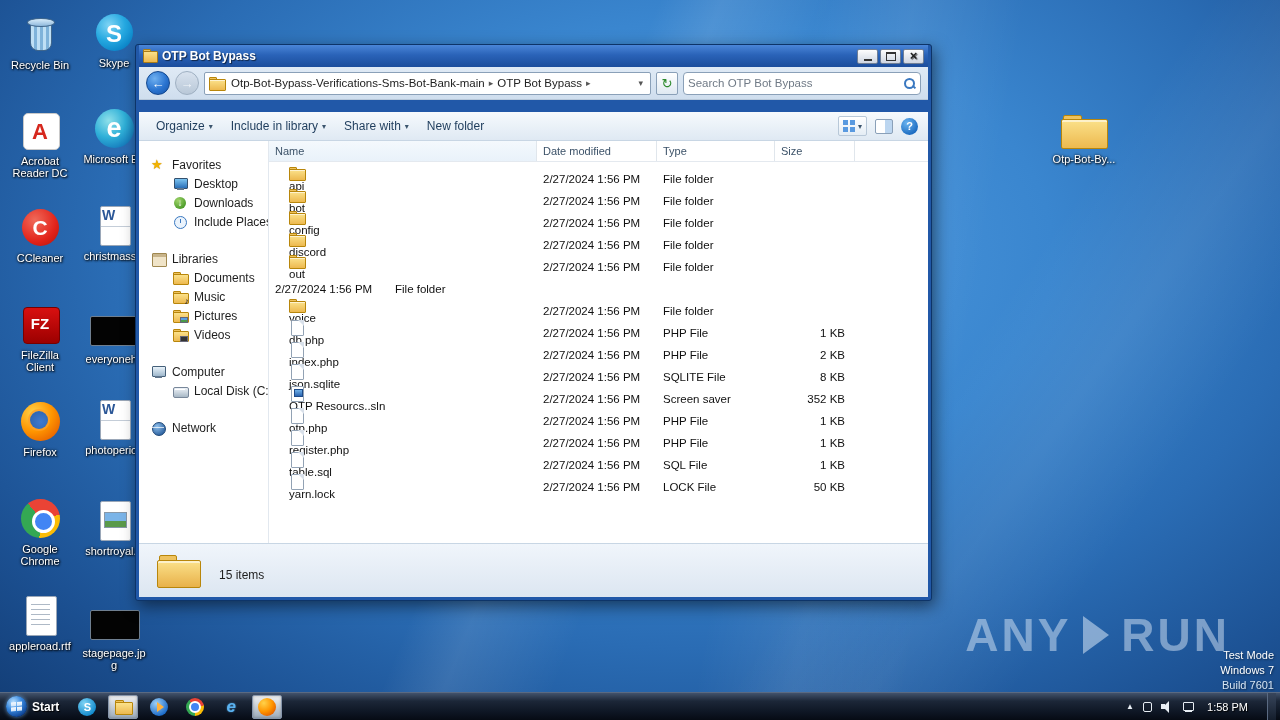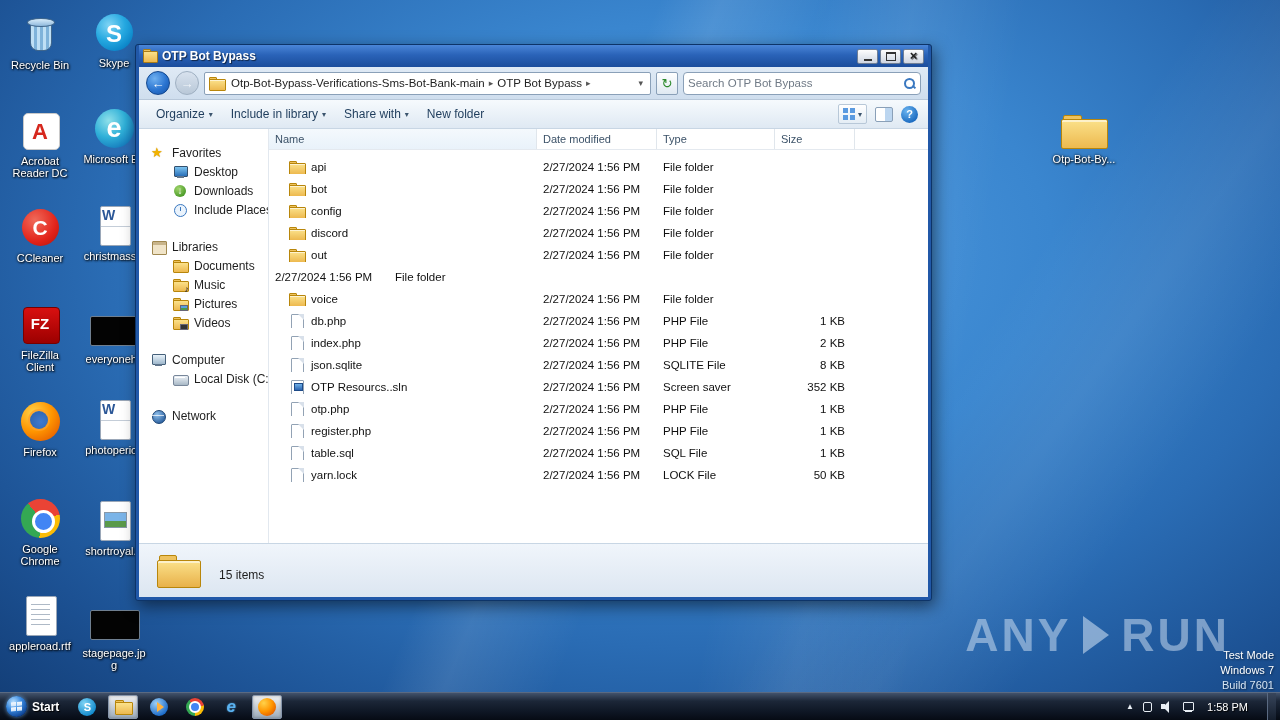--- a/index.html
+++ b/index.html
@@ -81,21 +81,21 @@
   .crumb { white-space:nowrap; }
   .addr-dd { margin-left:auto; color:#555; font-size:9px; padding:0 3px; }
   .refreshbtn { width:22px; height:23px; border:1px solid #8aa0b8; border-radius:2px; background:linear-gradient(#ffffff,#dfe9f2); color:#2e8b2e; font-size:13px; display:flex; align-items:center; justify-content:center; flex:none; }
   .searchbox { width:238px; height:23px; background:#fff; border:1px solid #8aa0b8; border-radius:4px; display:flex; align-items:center; padding:0 4px; flex:none; }
   .searchbox input { border:none; outline:none; flex:1; font-size:11.5px; color:#444; font-family:inherit; min-width:0; }
   .searchbox input::placeholder { color:#707a86; opacity:1; }
   .mag { width:13px; height:13px; position:relative; flex:none; }
   .mag::before { content:""; position:absolute; left:1px; top:1px; width:7px; height:7px; border:2px solid #3a78c0; border-radius:50%; }
   .mag::after { content:""; position:absolute; left:9px; top:9px; width:4px; height:2px; background:#3a78c0; transform:rotate(45deg); }
 
-  .toolbar { height:29px; background:linear-gradient(#f6fafd,#dfe9f3); border-bottom:1px solid #c8d6e4; display:flex; align-items:center; padding:0 10px; gap:4px; font-size:12px; color:#1e3c5c; }
+  .toolbar { height:29px; background:linear-gradient(#f6fafd,#dfe9f3); border-bottom:1px solid #c8d6e4; display:flex; align-items:center; padding:0 10px; gap:4px; font-size:12px; color:#1e3c5c;margin-top:12px; }
   .tbtn { display:flex; align-items:center; gap:4px; padding:4px 7px; border-radius:2px; white-space:nowrap; }
   .dd { font-size:8px; color:#3c556e; }
   .tb-right { margin-left:auto; display:flex; align-items:center; gap:8px; }
   .viewsbtn { display:flex; align-items:center; gap:3px; padding:3px 4px; border:1px solid #b8c8d8; border-radius:2px; background:linear-gradient(#fff,#e4edf5); }
   .viewsgrid { width:12px; height:12px; background:
       linear-gradient(#5a9ae0,#5a9ae0) 0 0/5px 5px no-repeat,
       linear-gradient(#5a9ae0,#5a9ae0) 7px 0/5px 5px no-repeat,
       linear-gradient(#5a9ae0,#5a9ae0) 0 7px/5px 5px no-repeat,
       linear-gradient(#5a9ae0,#5a9ae0) 7px 7px/5px 5px no-repeat; }
   .previewbtn { width:18px; height:15px; border:1px solid #8aa0b8; border-radius:2px; background:linear-gradient(90deg,#fff 0 58%, #bcd6f0 58%); }
@@ -133,21 +133,21 @@
   .colhdr { display:flex; height:21px; border-bottom:1px solid #e4e9ef; font-size:11px; color:#3c5268; flex:none; }
   .ch { border-right:1px solid #e0e6ec; padding:4px 6px 0 6px; white-space:nowrap; }
   .ch.name { width:268px; background:linear-gradient(#f4f9fd,#e9f2fa); }
   .ch.date { width:120px; }
   .ch.type { width:118px; }
   .ch.size { width:80px; }
   .ch.fill { flex:1; border-right:none; }
   .rows { flex:1; overflow:hidden; padding-top:6px; }
   .lrow { display:flex; align-items:center; height:22px; font-size:11.5px; color:#101010; }
   .c { white-space:nowrap; overflow:hidden; }
-  .c.name { width:268px; display:flex; align-items:center; padding-left:20px; }
+  .c.name { width:268px; display:flex; align-items:flex-start; padding-left:20px;flex-direction:column; }
   .c.date { width:120px; padding-left:6px; }
   .c.type { width:118px; padding-left:6px; }
   .c.size { width:80px; text-align:right; padding-right:10px; }
 
   .fi { display:inline-block; width:17px; height:14px; position:relative; margin-right:5px; flex:none; }
   .fi::before, .fi::after { position:absolute; }
   .fi.k-folder::before { content:""; left:0; top:1px; width:6px; height:3px; background:#eec25e; border:1px solid #b8860b; border-radius:1px 1px 0 0; }
   .fi.k-folder::after { content:""; left:0; top:3px; width:15px; height:10px; background:linear-gradient(#fbe18a,#edb94f); border:1px solid #b8860b; border-radius:1px; box-shadow:inset 0 1px 0 rgba(255,255,255,.6); }
   .fi.k-file::before { content:""; left:2px; top:0; width:11px; height:14px; background:#fff; border:1px solid #92a2b4; border-radius:1px; }
   .fi.k-file::after { content:""; right:2px; top:0; border:3px solid #d8e0ea; border-left-color:transparent; border-bottom-color:transparent; }

